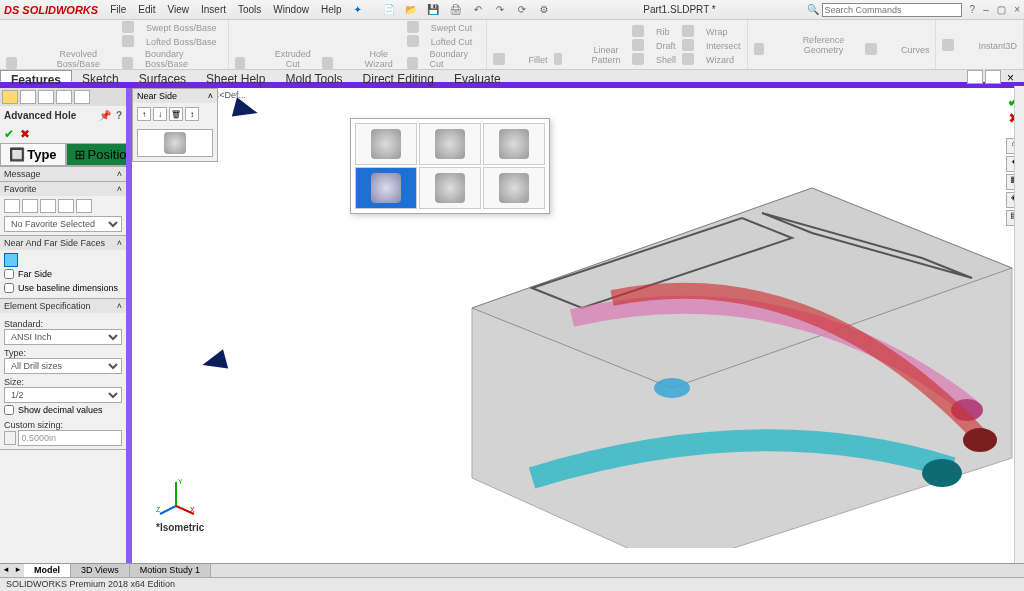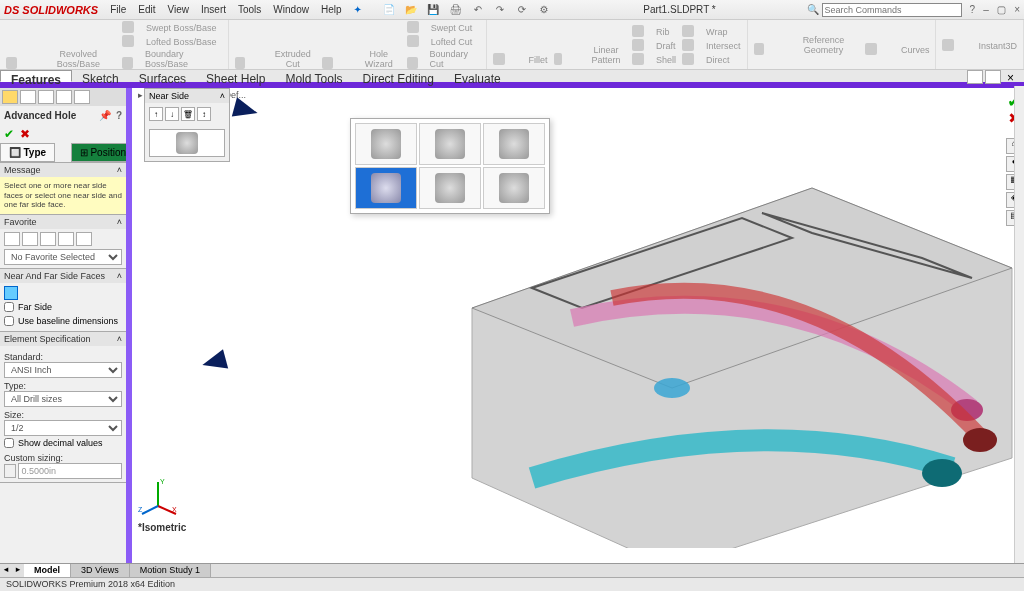--- a/index.html
+++ b/index.html
@@ -30,40 +30,40 @@
 
 .side-panel { width: 132px; background: #f0f0f0; border-right: 6px solid #8b5cf6; display: flex; flex-direction: column; overflow: hidden; }
 .panel-tabs { height: 18px; background: #ddd; display: flex; gap: 2px; padding: 2px; }
 .panel-tab { width: 16px; height: 14px; background: #fff; border: 1px solid #aaa; }
 .panel-tab.active { background: #ffd969; }
 .fm-title { font-weight: bold; font-size: 10px; padding: 4px; color: #333; display: flex; align-items: center; justify-content: space-between; }
 .fm-title .tools { display: flex; gap: 4px; color: #666; }
 .ok-cancel { display: flex; gap: 6px; padding: 2px 4px; }
 .ok-cancel .ok { color: #0a0; font-size: 12px; cursor: pointer; }
 .ok-cancel .cancel { color: #c00; font-size: 12px; cursor: pointer; }
-.sub-tabs { display: flex; border-bottom: 1px solid #aaa; font-size: 10px; gap: 16px; }
+.sub-tabs { display: flex; border-bottom: 1px solid #aaa; font-size: 13px; }
 .sub-tab { padding: 3px 8px; background: #15803d; border: 1px solid #aaa; }
 .sub-tab.active { background: #f8f8f8; font-weight: bold; }
 .section { border-bottom: 1px solid #aaa; }
 .section-hdr { background: #e4e4e4; padding: 2px 4px; font-size: 9px; color: #333; display: flex; justify-content: space-between; align-items: center; cursor: pointer; }
 .section-body { padding: 3px 4px; font-size: 9px; }
 .msg-body { background: #fffcc0; padding: 4px; font-size: 8px; color: #444; line-height: 1.2; }
 .fav-row { display: flex; gap: 2px; margin-bottom: 3px; }
 .fav-btn { width: 16px; height: 14px; border: 1px solid #aaa; background: #fff; }
 .combo { width: 100%; height: 16px; border: 1px solid #aaa; background: #fff; font-size: 9px; padding: 0 2px; color: #555; }
 .face-sel { background: #1e6fd6; color: #fff; padding: 2px; font-size: 9px; display: flex; align-items: center; }
 .face-box { border: 1px solid #999; background: #fff; height: 32px; margin-top: 2px; }
 .checkbox-row { display: flex; align-items: center; gap: 4px; font-size: 9px; padding: 2px 0; }
 .checkbox-row input { width: 10px; height: 10px; }
 .lbl { font-size: 9px; color: #333; margin-top: 3px; }
 .spinner { width: 100%; height: 16px; border: 1px solid #aaa; background: #fff; font-size: 9px; padding: 0 2px; color: #999; }
 
 .viewport { flex: 1; background: #fff; position: relative; }
 .breadcrumb { position: absolute; top: 2px; left: 6px; font-size: 9px; color: #555; display: flex; align-items: center; gap: 4px; }
-.triad { position: absolute; bottom: 30px; left: 6px; }
+.triad { position: absolute; bottom: 30px; left: 24px; }
 .triad-label { font-size: 10px; font-weight: bold; color: #333; margin-top: 4px; }
 .view-tools { position: absolute; right: 2px; top: 4px; display: flex; flex-direction: column; gap: 2px; }
 .view-tool { width: 16px; height: 16px; border: 1px solid #aaa; background: #f0f0f0; font-size: 8px; text-align: center; }
 
 .near-side-panel { position: absolute; top: 0; left: 132px; width: 86px; background: #f0f0f0; border: 1px solid #aaa; }
 .ns-hdr { background: #e4e4e4; padding: 2px 4px; font-size: 9px; display: flex; justify-content: space-between; }
 .ns-toolbar { display: flex; gap: 2px; padding: 4px; }
 .ns-toolbar button { width: 14px; height: 14px; border: 1px solid #aaa; background: #fff; font-size: 8px; }
 .ns-preview { margin: 4px; height: 28px; border: 1px solid #aaa; background: #fff; display: flex; align-items: center; justify-content: center; }
 
@@ -202,21 +202,21 @@
         <div class="ribbon-btn">
             <span class="ribbon-icon"></span>
             <span>Wrap</span>
           </div>
         <div class="ribbon-btn">
             <span class="ribbon-icon"></span>
             <span>Intersect</span>
           </div>
         <div class="ribbon-btn">
             <span class="ribbon-icon"></span>
-            <span>Direct</span>
+            <span>Wizard</span>
           </div>
       </div>
     </div>
   </div>
   <div class="ribbon-group">
     <div style="display:flex; gap:6px">
       <div class="ribbon-btn big">
           <span class="ribbon-icon"></span>
           <br>
           <span>Reference Geometry</span>
@@ -275,21 +275,20 @@
     </div>
     <div class="sub-tabs">
       <div class="sub-tab active"><span style="margin-right:2px">🔲</span><span>Type</span></div>
       <div class="sub-tab"><span style="margin-right:2px">⊞</span><span>Positions</span></div>
     </div>
     <div class="section">
       <div class="section-hdr">
           <span>Message</span>
           <span>˄</span>
         </div>
-      <div class="msg-body">Select one or more near side faces or select one near side and one far side face.</div>
     </div>
     <div class="section">
       <div class="section-hdr">
           <span>Favorite</span>
           <span>˄</span>
         </div>
       <div class="section-body">
         <div class="fav-row">
           <div class="fav-btn"></div>
           <div class="fav-btn"></div>
@@ -344,21 +343,21 @@
     </div>
   </div>
 
   <div class="viewport">
     <div class="breadcrumb">
       <span>▸</span>
       <span style="color:#c90">⬢</span>
       <span>Part1 (Default&lt;&lt;Def...</span>
     </div>
 
-    <div class="near-side-panel" style="left:12px">
+    <div class="near-side-panel" style="left:0">
       <div class="ns-hdr">
           <span>Near Side</span>
           <span>˄</span>
         </div>
       <div class="ns-toolbar">
         <button>↑</button>
         <button>↓</button>
         <button>🗑</button>
         <button>↕</button>
       </div>

